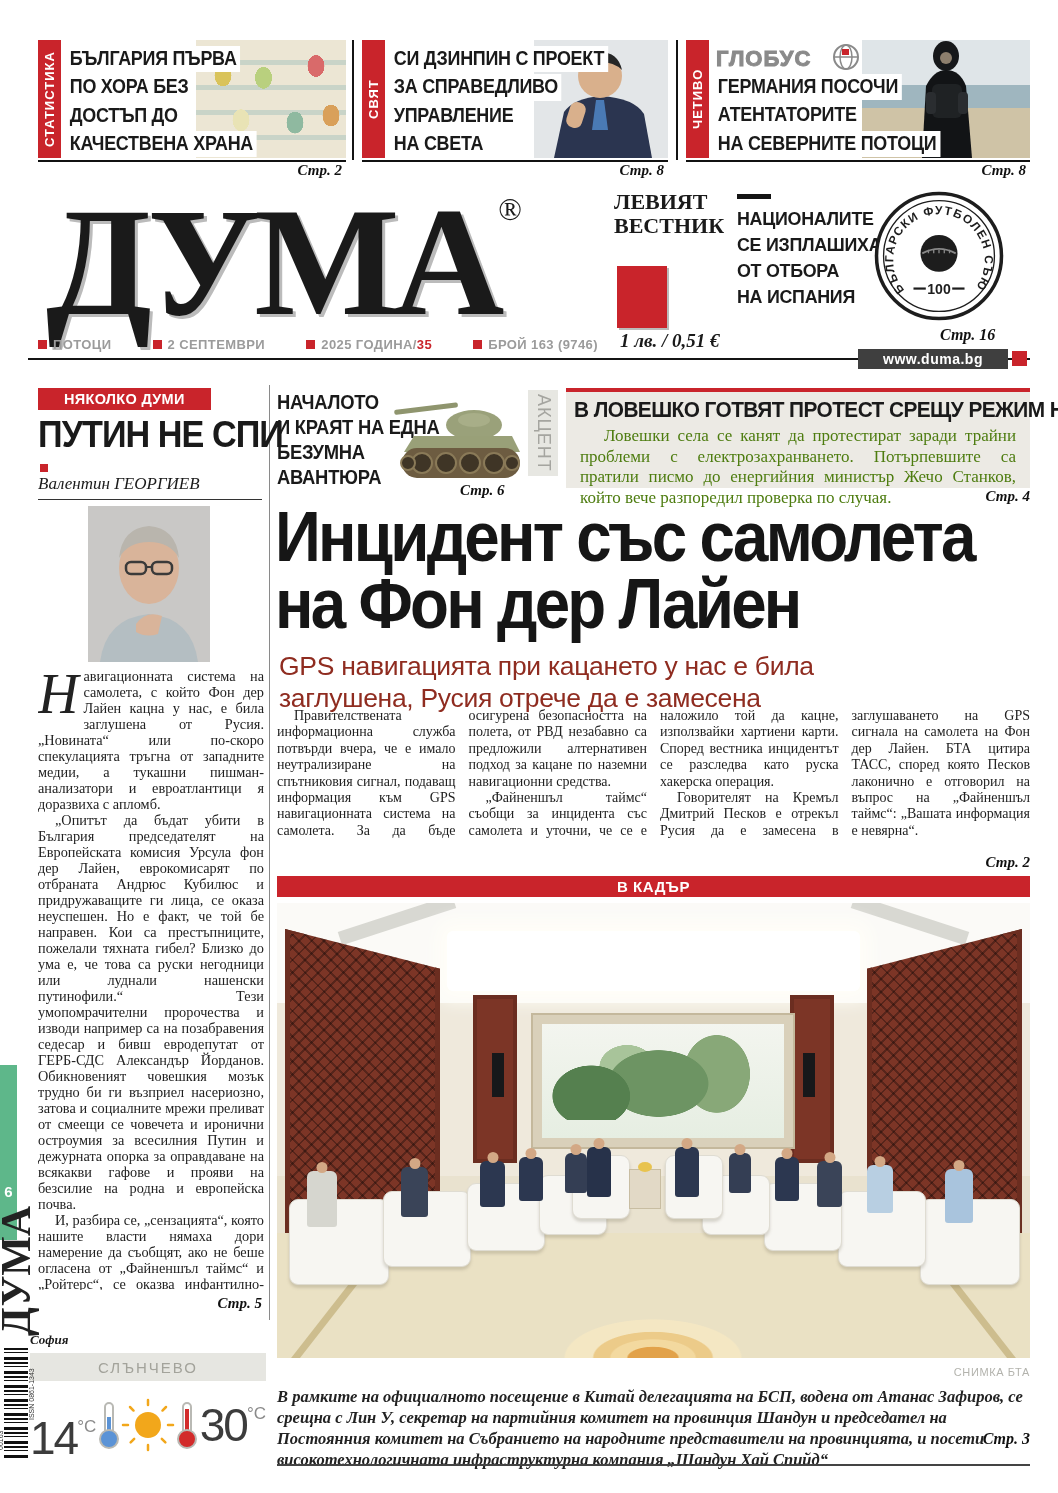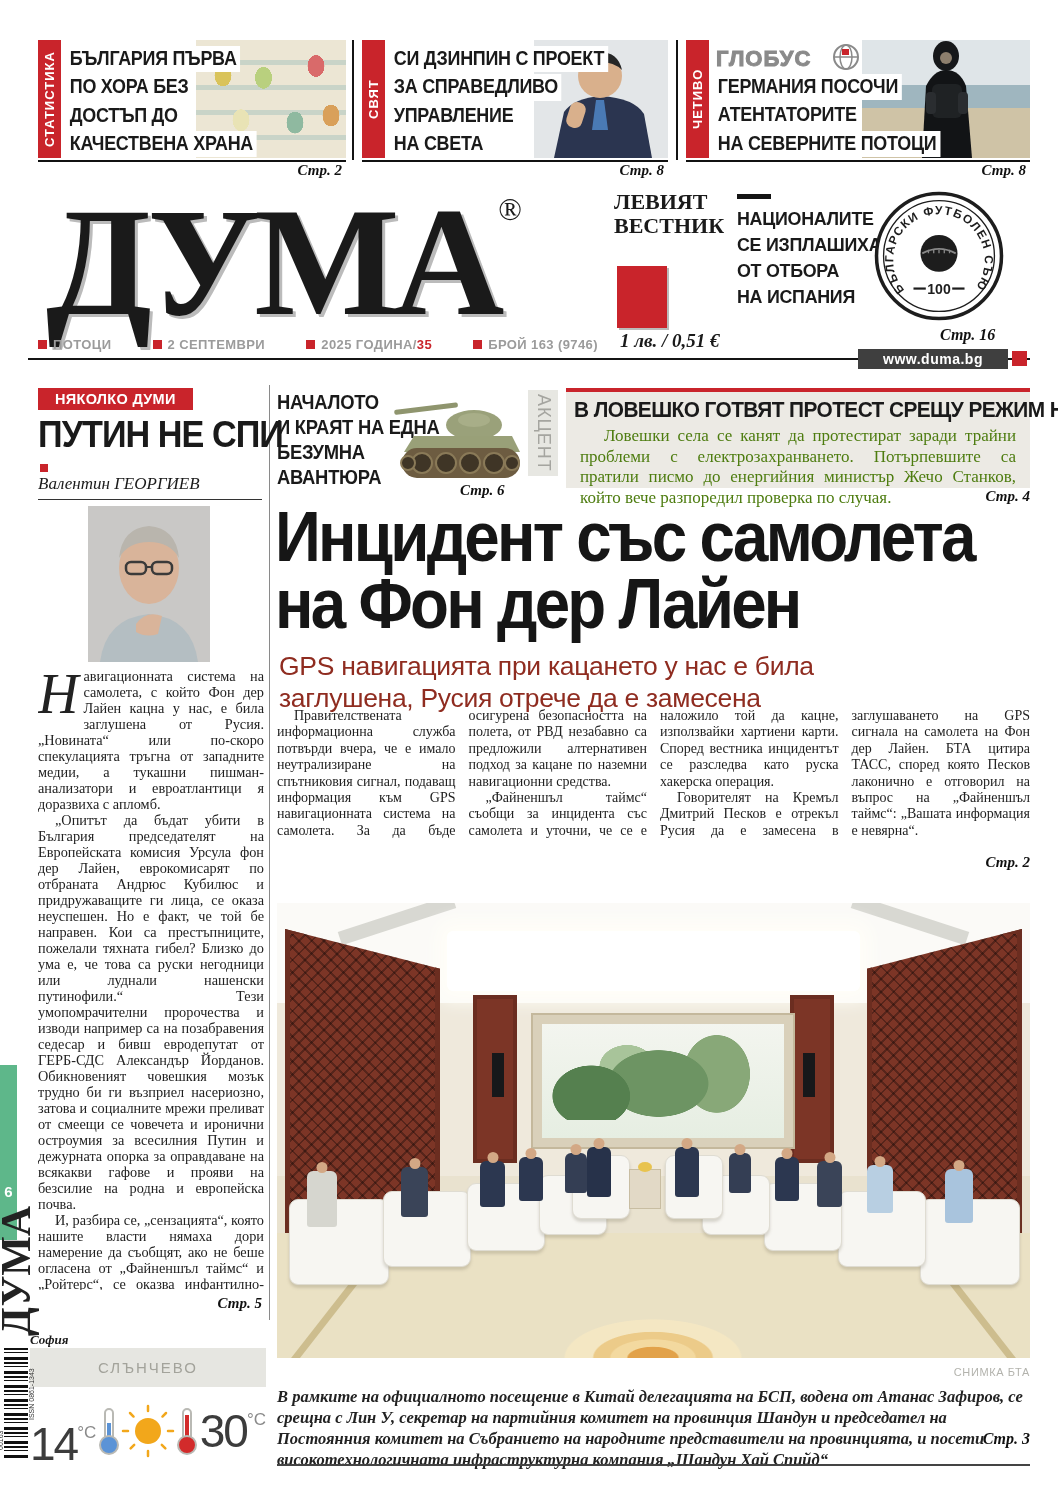--- a/index.html
+++ b/index.html
@@ -183,21 +183,21 @@
   <div class="abs serif" style="left:620px;top:330px;font-size:19px;font-weight:700;font-style:italic;">1 лв. / 0,51 €</div>
 
   <div class="abs rule" style="left:28px;top:358px;width:1002px;height:2px;"></div>
   <div class="abs" style="left:858px;top:349px;width:150px;height:20px;background:#3f3f3f;color:#fff;font-weight:700;font-size:14px;display:flex;align-items:center;justify-content:center;letter-spacing:.5px;">
     <span>www.duma.bg</span>
   </div>
   <div class="abs" style="left:1012px;top:351px;width:15px;height:15px;background:#c9242b;"></div>
 
   <div class="abs" style="left:269px;top:385px;width:1px;height:935px;background:#8a8a8a;"></div>
 
-  <div class="abs" style="left:38px;top:388px;background:#c9242b;color:#fff;font-weight:700;font-size:14.5px;padding:3px 17px;letter-spacing:.3px;">
+  <div class="abs" style="left:38px;top:388px;background:#c9242b;color:#fff;font-weight:700;font-size:14.5px;padding:3px 26px;letter-spacing:.3px;">
     <span>НЯКОЛКО ДУМИ</span>
   </div>
   <div class="abs" style="left:38px;top:414px;font-size:36px;font-weight:800;letter-spacing:-1px;transform:scaleX(.95);transform-origin:left top;">ПУТИН НЕ СПИ</div>
   <div class="abs" style="left:40px;top:464px;width:8px;height:8px;background:#c9242b;"></div>
   <div class="abs serif" style="left:38px;top:474px;font-size:17px;font-style:italic;">Валентин ГЕОРГИЕВ</div>
   <div class="abs" style="left:38px;top:499px;width:224px;height:1px;background:#333;"></div>
 
   <div class="abs photo" style="left:88px;top:506px;width:122px;height:156px;background:#cbcac8;">
     <svg width="122" height="156" viewBox="0 0 122 156">
       <rect width="122" height="156" fill="#c9c8c6"></rect>
@@ -255,20 +255,23 @@
 
   <div class="abs bodytext cols4" style="left:277px;top:708px;width:753px;height:168px;overflow:hidden;font-size:14px;line-height:1.17;">
     <p>Правителствената информационна служба потвърди вчера, че е имало неутрализиране на спътниковия сигнал, подаващ информация към GPS навигационната система на самолета. За да бъде осигурена безопасността на полета, от РВД незабавно са предложили алтернативен подход за кацане по наземни навигационни средства.</p>
     <p>„Файненшъл таймс“ съобщи за инцидента със самолета и уточни, че се е наложило той да кацне, използвайки хартиени карти. Според вестника инцидентът се разследва като руска хакерска операция.</p>
     <p>Говорителят на Кремъл Дмитрий Песков е отрекъл Русия да е замесена в заглушаването на GPS сигнала на самолета на Фон дер Лайен. БТА цитира ТАСС, според която Песков лаконично е отговорил на въпрос на „Файненшъл таймс“: „Вашата информация е невярна“.</p>
   </div>
   <div class="abs pageref" style="left:277px;top:854px;width:753px;text-align:right;">
     <span style="background:#fff;padding-left:8px;">Стр. 2</span>
   </div>
 
+  <div class="abs" style="left:277px;top:876px;width:753px;height:21px;background:#c9242b;color:#fff;font-weight:700;font-size:15px;display:flex;align-items:center;justify-content:center;letter-spacing:.5px;">
+    <span>В КАДЪР</span>
+  </div>
 
   <div class="abs photo" style="left:277px;top:903px;width:753px;height:455px;
        background:linear-gradient(#fbfaf7 0 22%, #efe9dc 22% 60%, #e9e2cf 60% 74%, #e6ddc4 74% 100%);">
     <div class="abs" style="left:60px;top:10px;width:120px;height:14px;background:#d8d8d2;transform:rotate(-18deg);"></div>
     <div class="abs" style="left:573px;top:10px;width:120px;height:14px;background:#d8d8d2;transform:rotate(18deg);"></div>
     <div class="abs" style="left:170px;top:28px;width:413px;height:60px;background:#ffffff;box-shadow:0 0 18px 10px #fffef8;border-radius:6px;"></div>
 
     <div class="abs lattice" style="left:8px;top:26px;width:155px;height:305px;clip-path:polygon(0 0,100% 13%,100% 87%,0 100%);"></div>
     <div class="abs lattice" style="left:590px;top:26px;width:155px;height:305px;clip-path:polygon(0 13%,100% 0,100% 100%,0 87%);"></div>
     <div class="abs" style="left:196px;top:92px;width:44px;height:168px;background:#7c3526;box-shadow:inset 0 0 0 4px #6b2d20;"></div>
@@ -323,21 +326,21 @@
   <div class="abs" style="left:277px;top:1366px;width:753px;text-align:right;font-size:11px;color:#b3b3ad;letter-spacing:.6px;">СНИМКА БТА</div>
 
   <div class="abs serif" style="left:277px;top:1386px;width:753px;font-size:16.5px;font-weight:700;font-style:italic;line-height:1.28;color:#222;">
     <span>В рамките на официалното посещение в Китай делегацията на БСП, водена от Атанас Зафиров, се срещна с Лин У, секретар на партийния комитет на провинция Шандун и председател на Постоянния комитет на Събранието на народните представители на провинцията, и посети високотехнологичната инфраструктурна компания „Шандун Хай Спийд“</span>
   </div>
   <div class="abs pageref" style="left:900px;top:1430px;width:130px;text-align:right;font-size:16px;">Стр. 3</div>
   <div class="abs" style="left:277px;top:1464px;width:753px;height:2px;background:#444;"></div>
 
   <div class="abs" style="left:30px;top:1332px;width:236px;">
     <div class="serif" style="font-size:13px;font-weight:700;font-style:italic;">София</div>
-    <div style="height:39px;background:#e6e6e1;color:#a3a39b;font-size:15px;letter-spacing:2px;display:flex;align-items:center;justify-content:center;">
+    <div style="margin-top:5px;height:28px;background:#e6e6e1;color:#a3a39b;font-size:15px;letter-spacing:2px;display:flex;align-items:center;justify-content:center;">
       <span>СЛЪНЧЕВО</span>
     </div>
     <div style="margin-top:8px;display:flex;align-items:center;justify-content:space-between;">
       <div style="font-size:46px;font-weight:400;color:#3c3c3c;letter-spacing:-2px;line-height:1;margin-top:26px;">
         <span>14</span><sup style="font-size:17px;color:#8a8a8a;letter-spacing:0;vertical-align:22px;">°C</sup>
       </div>
       <svg width="22" height="48" viewBox="0 0 22 48">
         <rect x="7" y="2" width="8" height="32" rx="4" fill="#fff" stroke="#b9b9b4" stroke-width="2"></rect>
         <rect x="9" y="16" width="4" height="18" fill="#5b93d6"></rect>
         <circle cx="11" cy="38" r="9" fill="#5b93d6" stroke="#b9b9b4" stroke-width="2"></circle>

